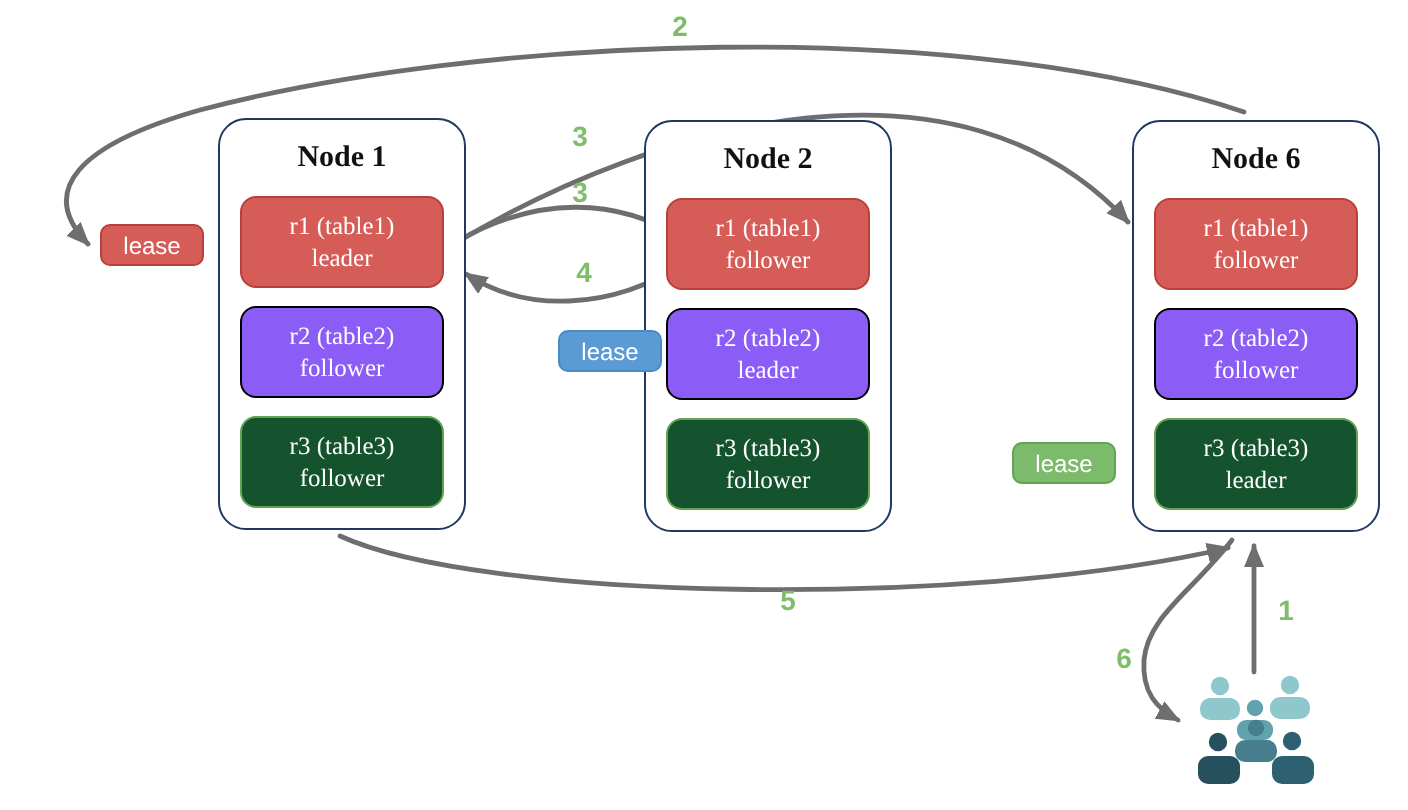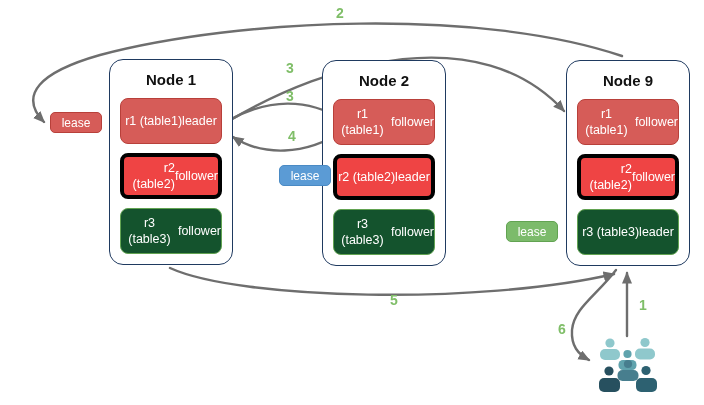--- a/index.html
+++ b/index.html
@@ -3,33 +3,33 @@
 <meta charset="utf-8">
 <style>
   html,body{margin:0;padding:0;background:#fff;}
   .canvas{
     position:relative;width:704px;height:405px;background:#ffffff;overflow:hidden;
     font-family:"Liberation Sans",sans-serif;
   }
   .arrows{position:absolute;left:0;top:0;width:704px;height:405px;pointer-events:none;}
   .node{
     position:absolute;width:124px;height:206px;background:#ffffff;
-    border:1.5px solid #1f3a60;border-radius:14px;box-sizing:border-box;padding-top:11px;
+    border:1.5px solid #1f3a60;border-radius:14px;box-sizing:border-box;padding-top:11px;font-family:Liberation Serif, serif;
   }
   .node1{left:109px;top:59px;}
   .node2{left:322px;top:60px;}
   .node3{left:566px;top:60px;}
   .node-title{text-align:center;font-weight:bold;font-size:15px;color:#111;height:20px;margin-bottom:7px;}
   .replica{
     width:102px;height:46px;margin:0 auto 9px auto;border-radius:8px;color:#fff;
-    font-size:12.5px;line-height:1.28;display:flex;flex-direction:row;
+    font-size:12.5px;line-height:1.28;display:flex;flex-direction:column;
     align-items:center;justify-content:center;box-sizing:border-box;text-align:center;
   }
   .replica.red{background:#d65c58;border:1px solid #b8403a;}
-  .replica.blue{background:#ef4444;border:4px solid #000000;text-align:right;}
+  .replica.blue{background:#8b5cf6;border:1px solid #000000;text-align:right;}
   .replica.green{background:#14532d;border:1px solid #62a352;}
   .lease{
     position:absolute;width:52px;height:21px;border-radius:5px;color:#fff;font-size:12px;
     display:flex;align-items:center;justify-content:center;box-sizing:border-box;
   }
   .lease.red{left:50px;top:112px;background:#d65c58;border:1px solid #b8403a;}
   .lease.blue{left:279px;top:165px;background:#5b9bd5;border:1px solid #4a8ac4;}
   .lease.green{left:506px;top:221px;background:#7cbb6b;border:1px solid #62a352;}
   .step{
     position:absolute;font-weight:bold;font-size:14px;color:#7fbe68;
@@ -92,21 +92,21 @@
       <span>r2 (table2)</span>
       <span>leader</span>
     </div>
     <div class="replica green">
       <span>r3 (table3)</span>
       <span>follower</span>
     </div>
   </div>
 
   <div class="node node3">
-    <div class="node-title">Node 9</div>
+    <div class="node-title">Node 6</div>
     <div class="replica red">
       <span>r1 (table1)</span>
       <span>follower</span>
     </div>
     <div class="replica blue">
       <span>r2 (table2)</span>
       <span>follower</span>
     </div>
     <div class="replica green">
       <span>r3 (table3)</span>

